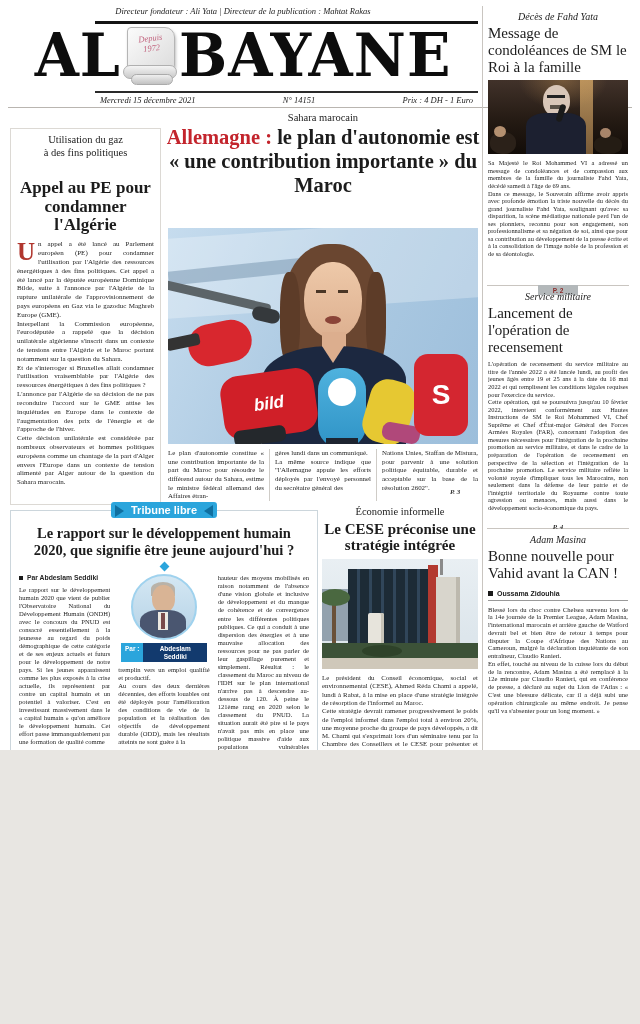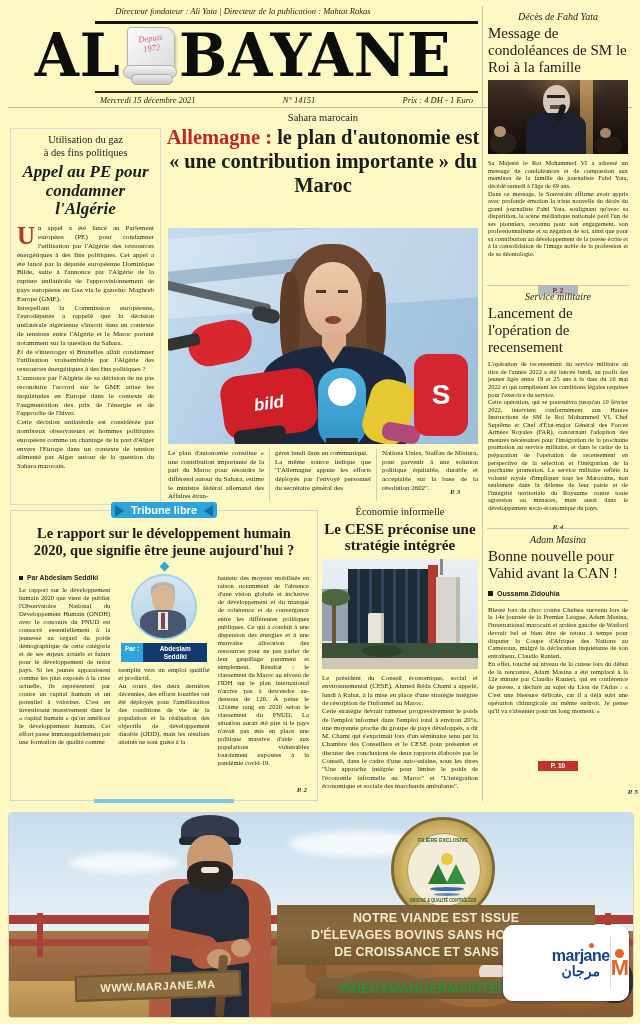--- a/index.html
+++ b/index.html
@@ -1,16 +1,16 @@
 <!DOCTYPE html>
 <html><head>
 <meta charset="utf-8">
 <style>
   html,body{margin:0;padding:0;background:#e8e6e2;}
-  .page{position:relative;width:640px;height:1024px;background:#fef9c3;margin:0 auto;
+  .page{position:relative;width:640px;height:750px;background:#ffffff;margin:0 auto;
         font-family:"Liberation Serif","DejaVu Serif",serif;color:#1c1c1c;overflow:hidden;
         outline:1px solid #d8d5d0;}
   .abs{position:absolute;}
   .center{text-align:center;}
   .just{text-align:justify;}
   .pre{white-space:pre-line;}
 
   
   .directors{top:6px;left:8px;width:470px;font-style:italic;font-size:8.5px;color:#222;}
   .rule-thick{top:21px;left:95px;width:383px;height:2.5px;background:#141414;}
@@ -27,21 +27,21 @@
   .since{position:absolute;left:8px;top:9px;width:44px;text-align:center;font-style:italic;
          font-size:8.5px;line-height:1.15;color:#c2637e;transform:rotate(-7deg);}
   .rule-thin{top:91px;left:95px;width:383px;height:1.5px;background:#2a2a2a;}
   .inforow{top:95px;left:100px;width:373px;display:flex;justify-content:space-between;
            font-style:italic;font-size:8.5px;color:#222;}
   .rule-page{top:107px;left:8px;width:624px;height:1px;background:#b9b5b0;}
 
   
   .leftbox{left:10px;top:128px;width:151px;height:377px;border:1px solid #dcd9d4;padding:5px 6px;box-sizing:border-box;}
   .kicker{font-size:10.5px;line-height:1.2;color:#222;}
-  .lhead{font-size:17px;font-weight:bold;line-height:1.08;margin-top:4px;font-style:italic;}
+  .lhead{font-size:17px;font-weight:bold;line-height:1.08;margin-top:20px;}
   .lbody{font-size:7px;line-height:1.26;margin-top:6px;color:#232323;height:252px;overflow:hidden;}
   .dropcap{float:left;font-size:25px;line-height:.8;font-weight:bold;color:#b0362e;margin:2px 3px 0 0;}
 
   
   .mkicker{top:112px;left:168px;width:310px;font-size:10.5px;}
   .mhead{top:125px;left:166px;width:314px;font-size:20.5px;font-weight:bold;line-height:1.18;}
   .mhead .hl{color:#c3242c;}
   .photo-main{left:168px;top:228px;width:310px;height:216px;overflow:hidden;background:linear-gradient(115deg,#c6dcee 0%,#aecbe3 45%,#9cbedb 100%);}
   .pm{position:absolute;}
   .caption{left:168px;top:449px;width:310px;display:flex;}

